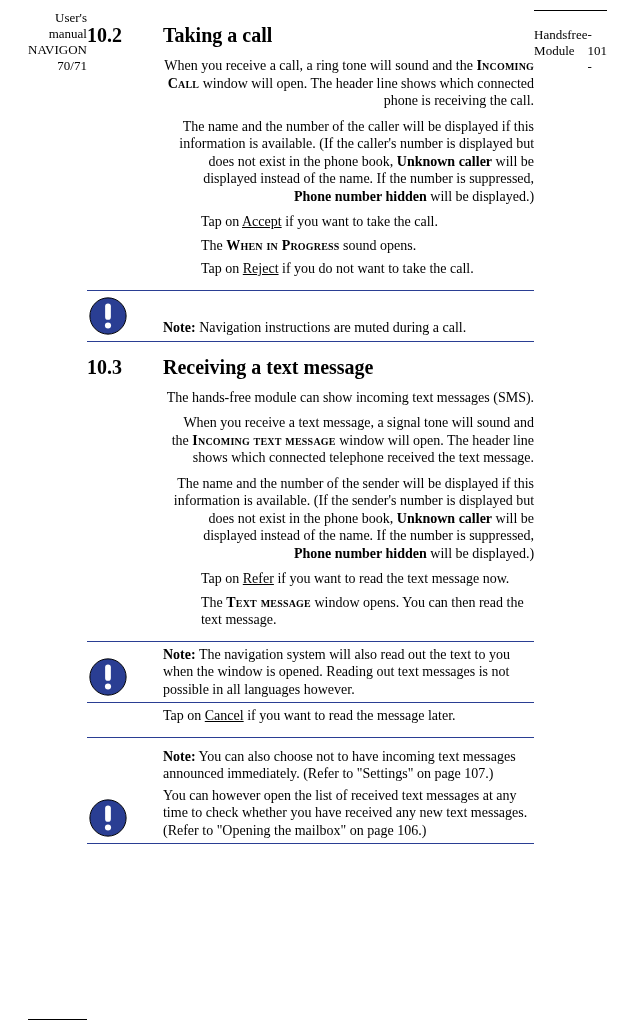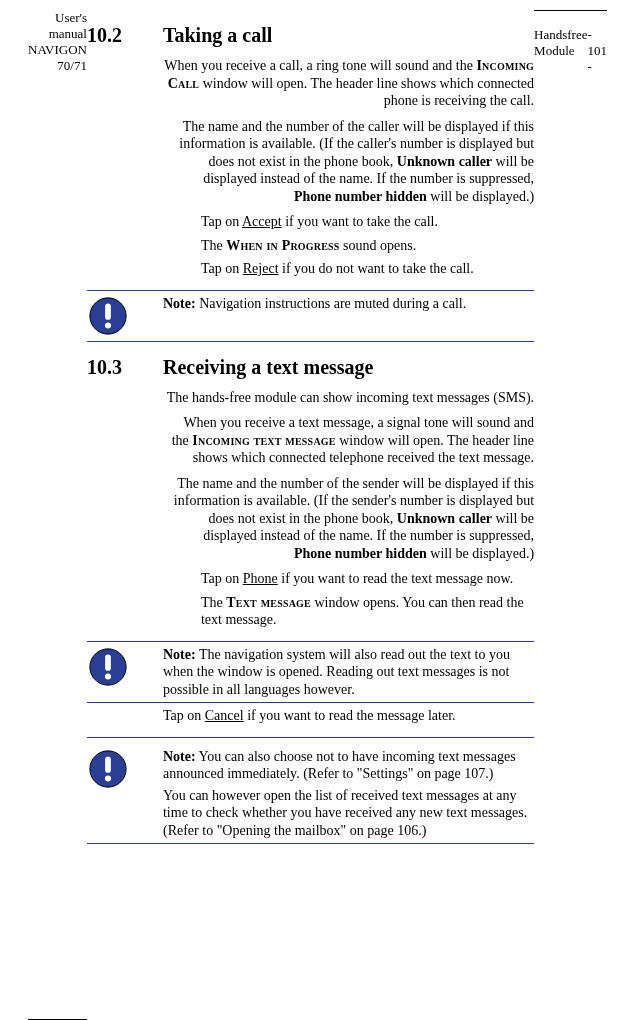--- a/index.html
+++ b/index.html
@@ -58,21 +58,21 @@
     font-size: 14px;
     line-height: 1.25;
     margin: 0 0 6px 0;
     padding-left: 38px;
   }
   .bold { font-weight: bold; }
   .scaps { font-variant: small-caps; font-weight: bold; letter-spacing: 0.2px; }
   .u { text-decoration: underline; }
   .note-block {
     display: flex;
-    align-items: flex-start;
+    align-items: flex-end;
     border-top: 1.5px solid #2a3e93;
     border-bottom: 1.5px solid #2a3e93;
     margin-top: 6px;
     padding: 4px 0;
   }
   .note-block.no-top-border { border-top: none; }
   .note-icon {
     width: 76px;
     flex: 0 0 76px;
     display: flex;
@@ -155,21 +155,21 @@
       <div class="sec-body">
         <h2>Receiving a text message</h2>
         <p class="para">The hands-free module can show incoming text messages (SMS).</p>
         <p class="para">
           <span>When you receive a text message, a signal tone will sound and the </span><span class="scaps">Incoming text message</span><span> window will open. The header line shows which connected telephone received the text message.</span>
         </p>
         <p class="para">
           <span>The name and the number of the sender will be displayed if this information is available. (If the sender's number is displayed but does not exist in the phone book, </span><span class="bold">Unknown caller</span><span> will be displayed instead of the name. If the number is suppressed, </span><span class="bold">Phone number hidden</span><span> will be displayed.)</span>
         </p>
         <p class="sub-para">
-          <span>Tap on </span><span class="u">Phone</span><span> if you want to read the text message now.</span>
+          <span>Tap on </span><span class="u">Refer</span><span> if you want to read the text message now.</span>
         </p>
         <p class="sub-para">
           <span>The </span><span class="scaps">Text message</span><span> window opens. You can then read the text message.</span>
         </p>
       </div>
     </div>
 
     <div class="note-block">
       <div class="note-icon">
         <svg class="exclaim" viewBox="0 0 44 44">

